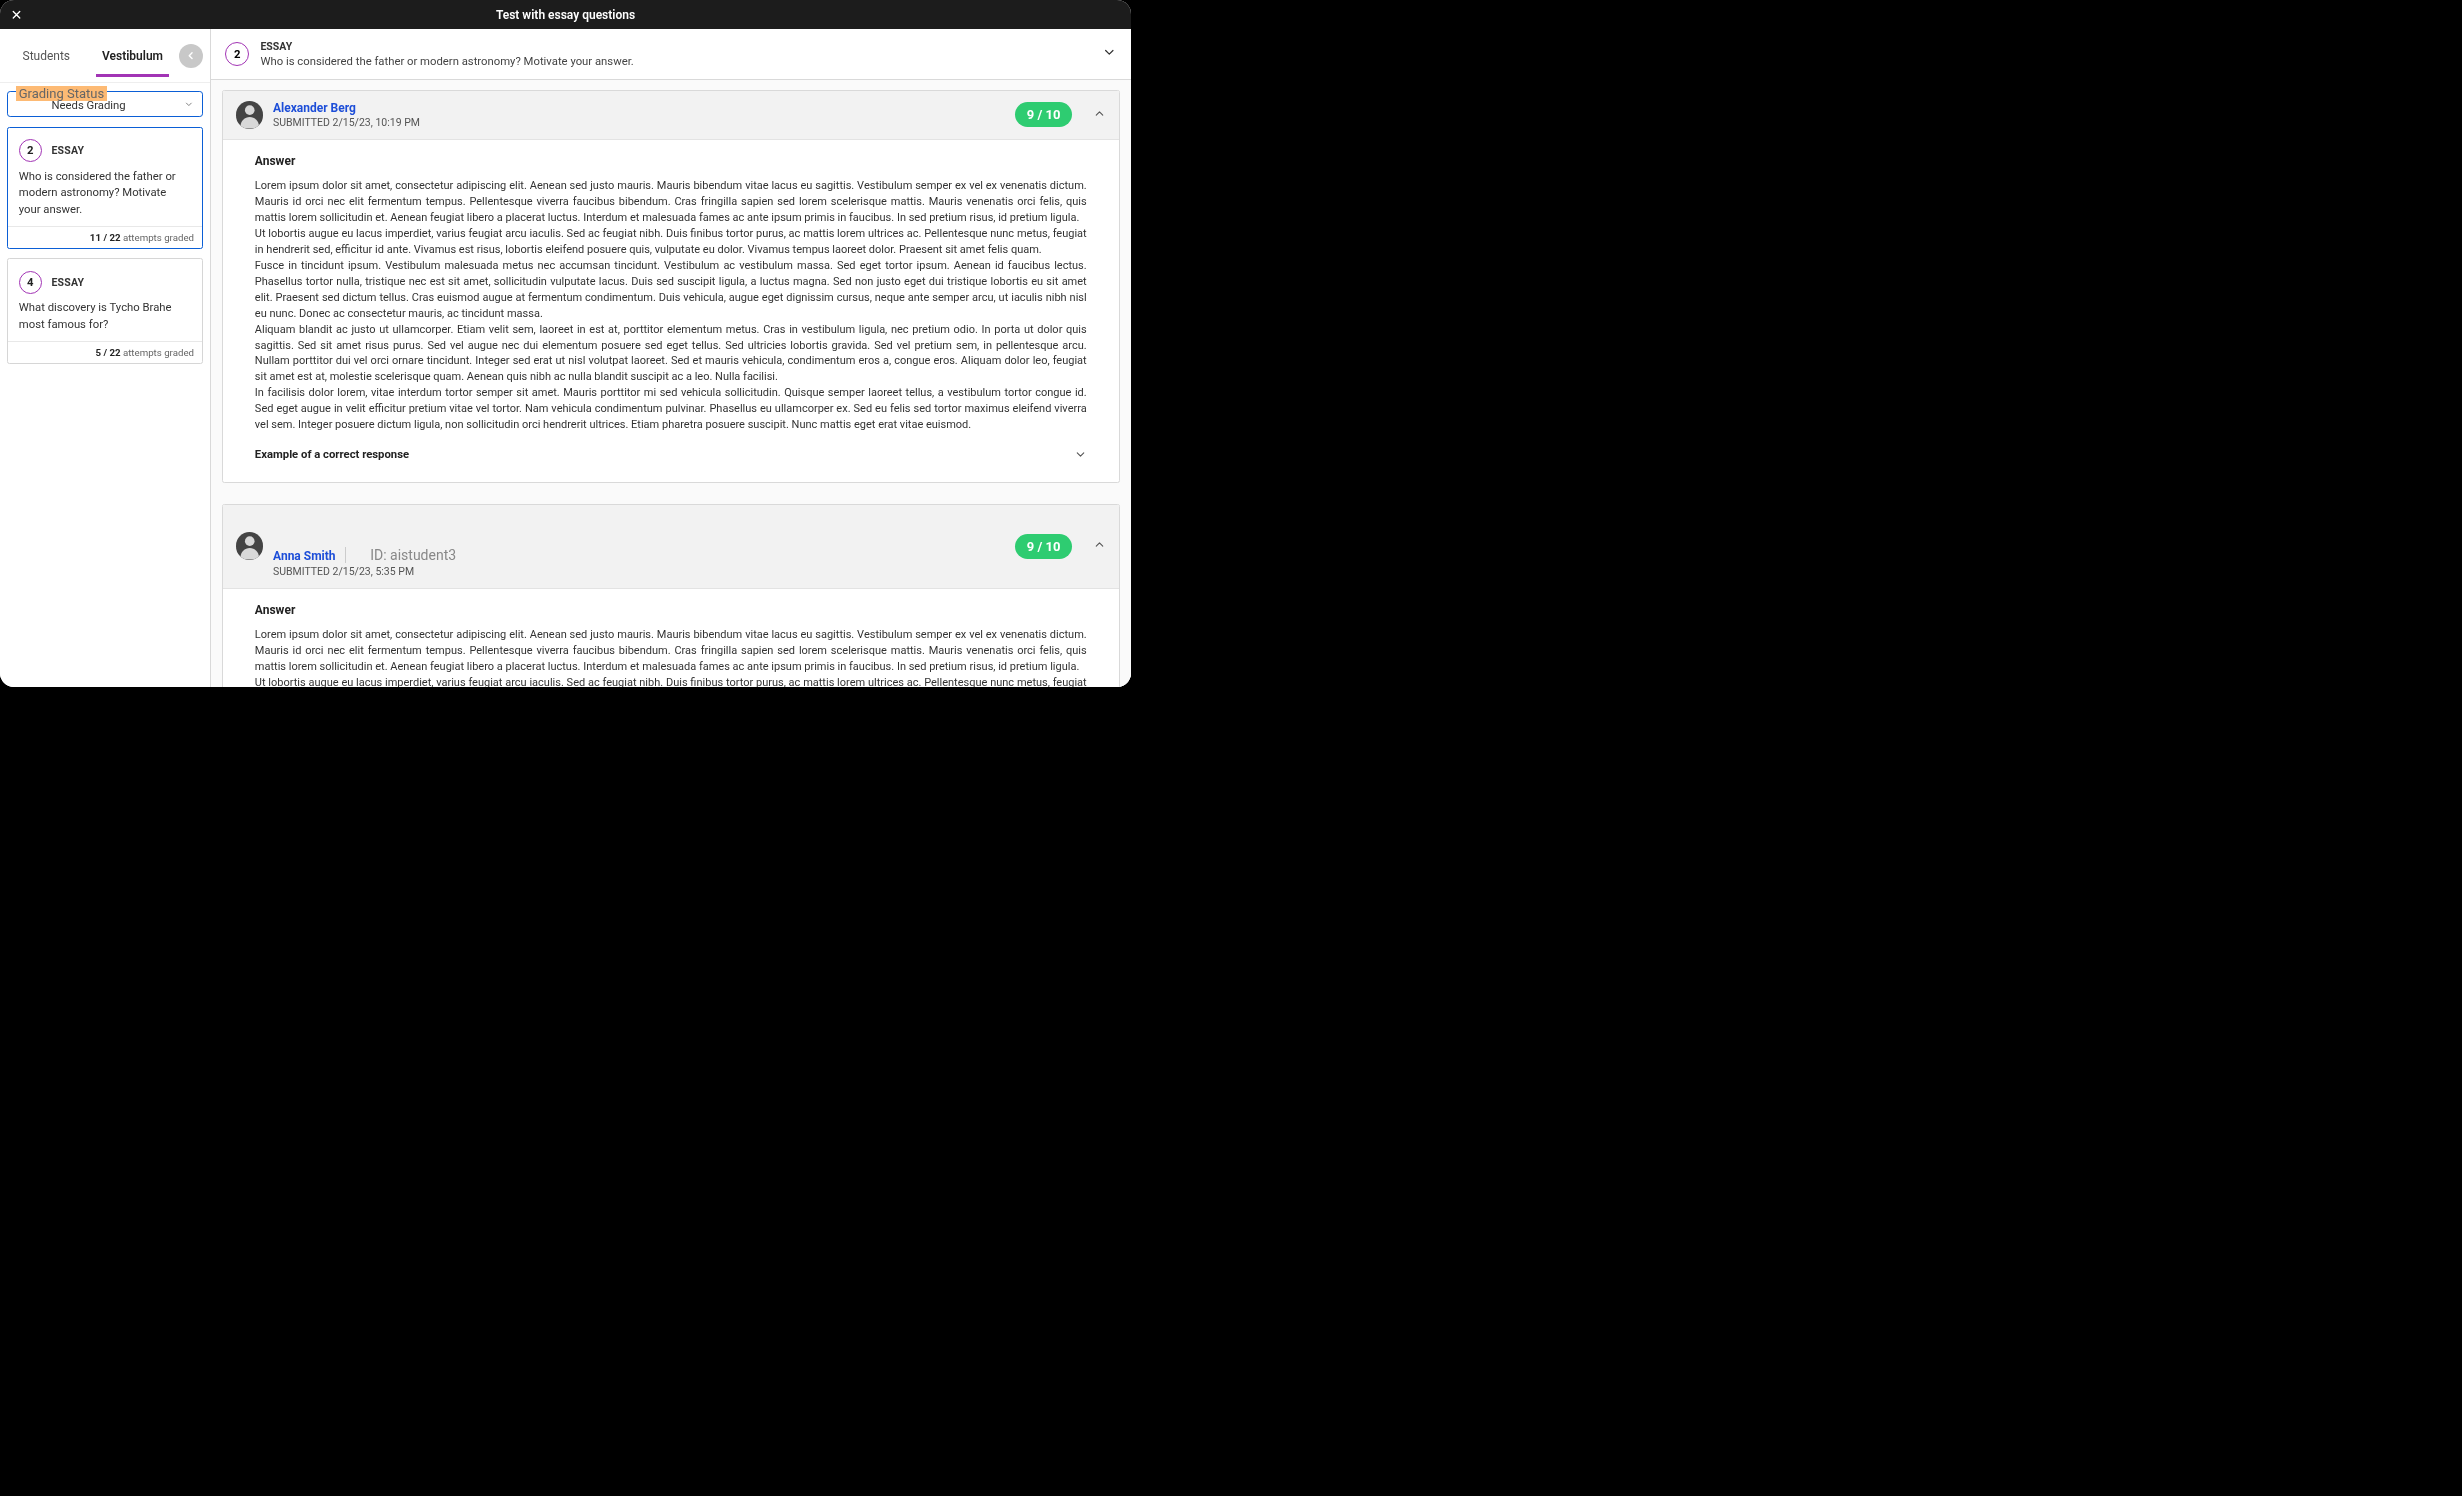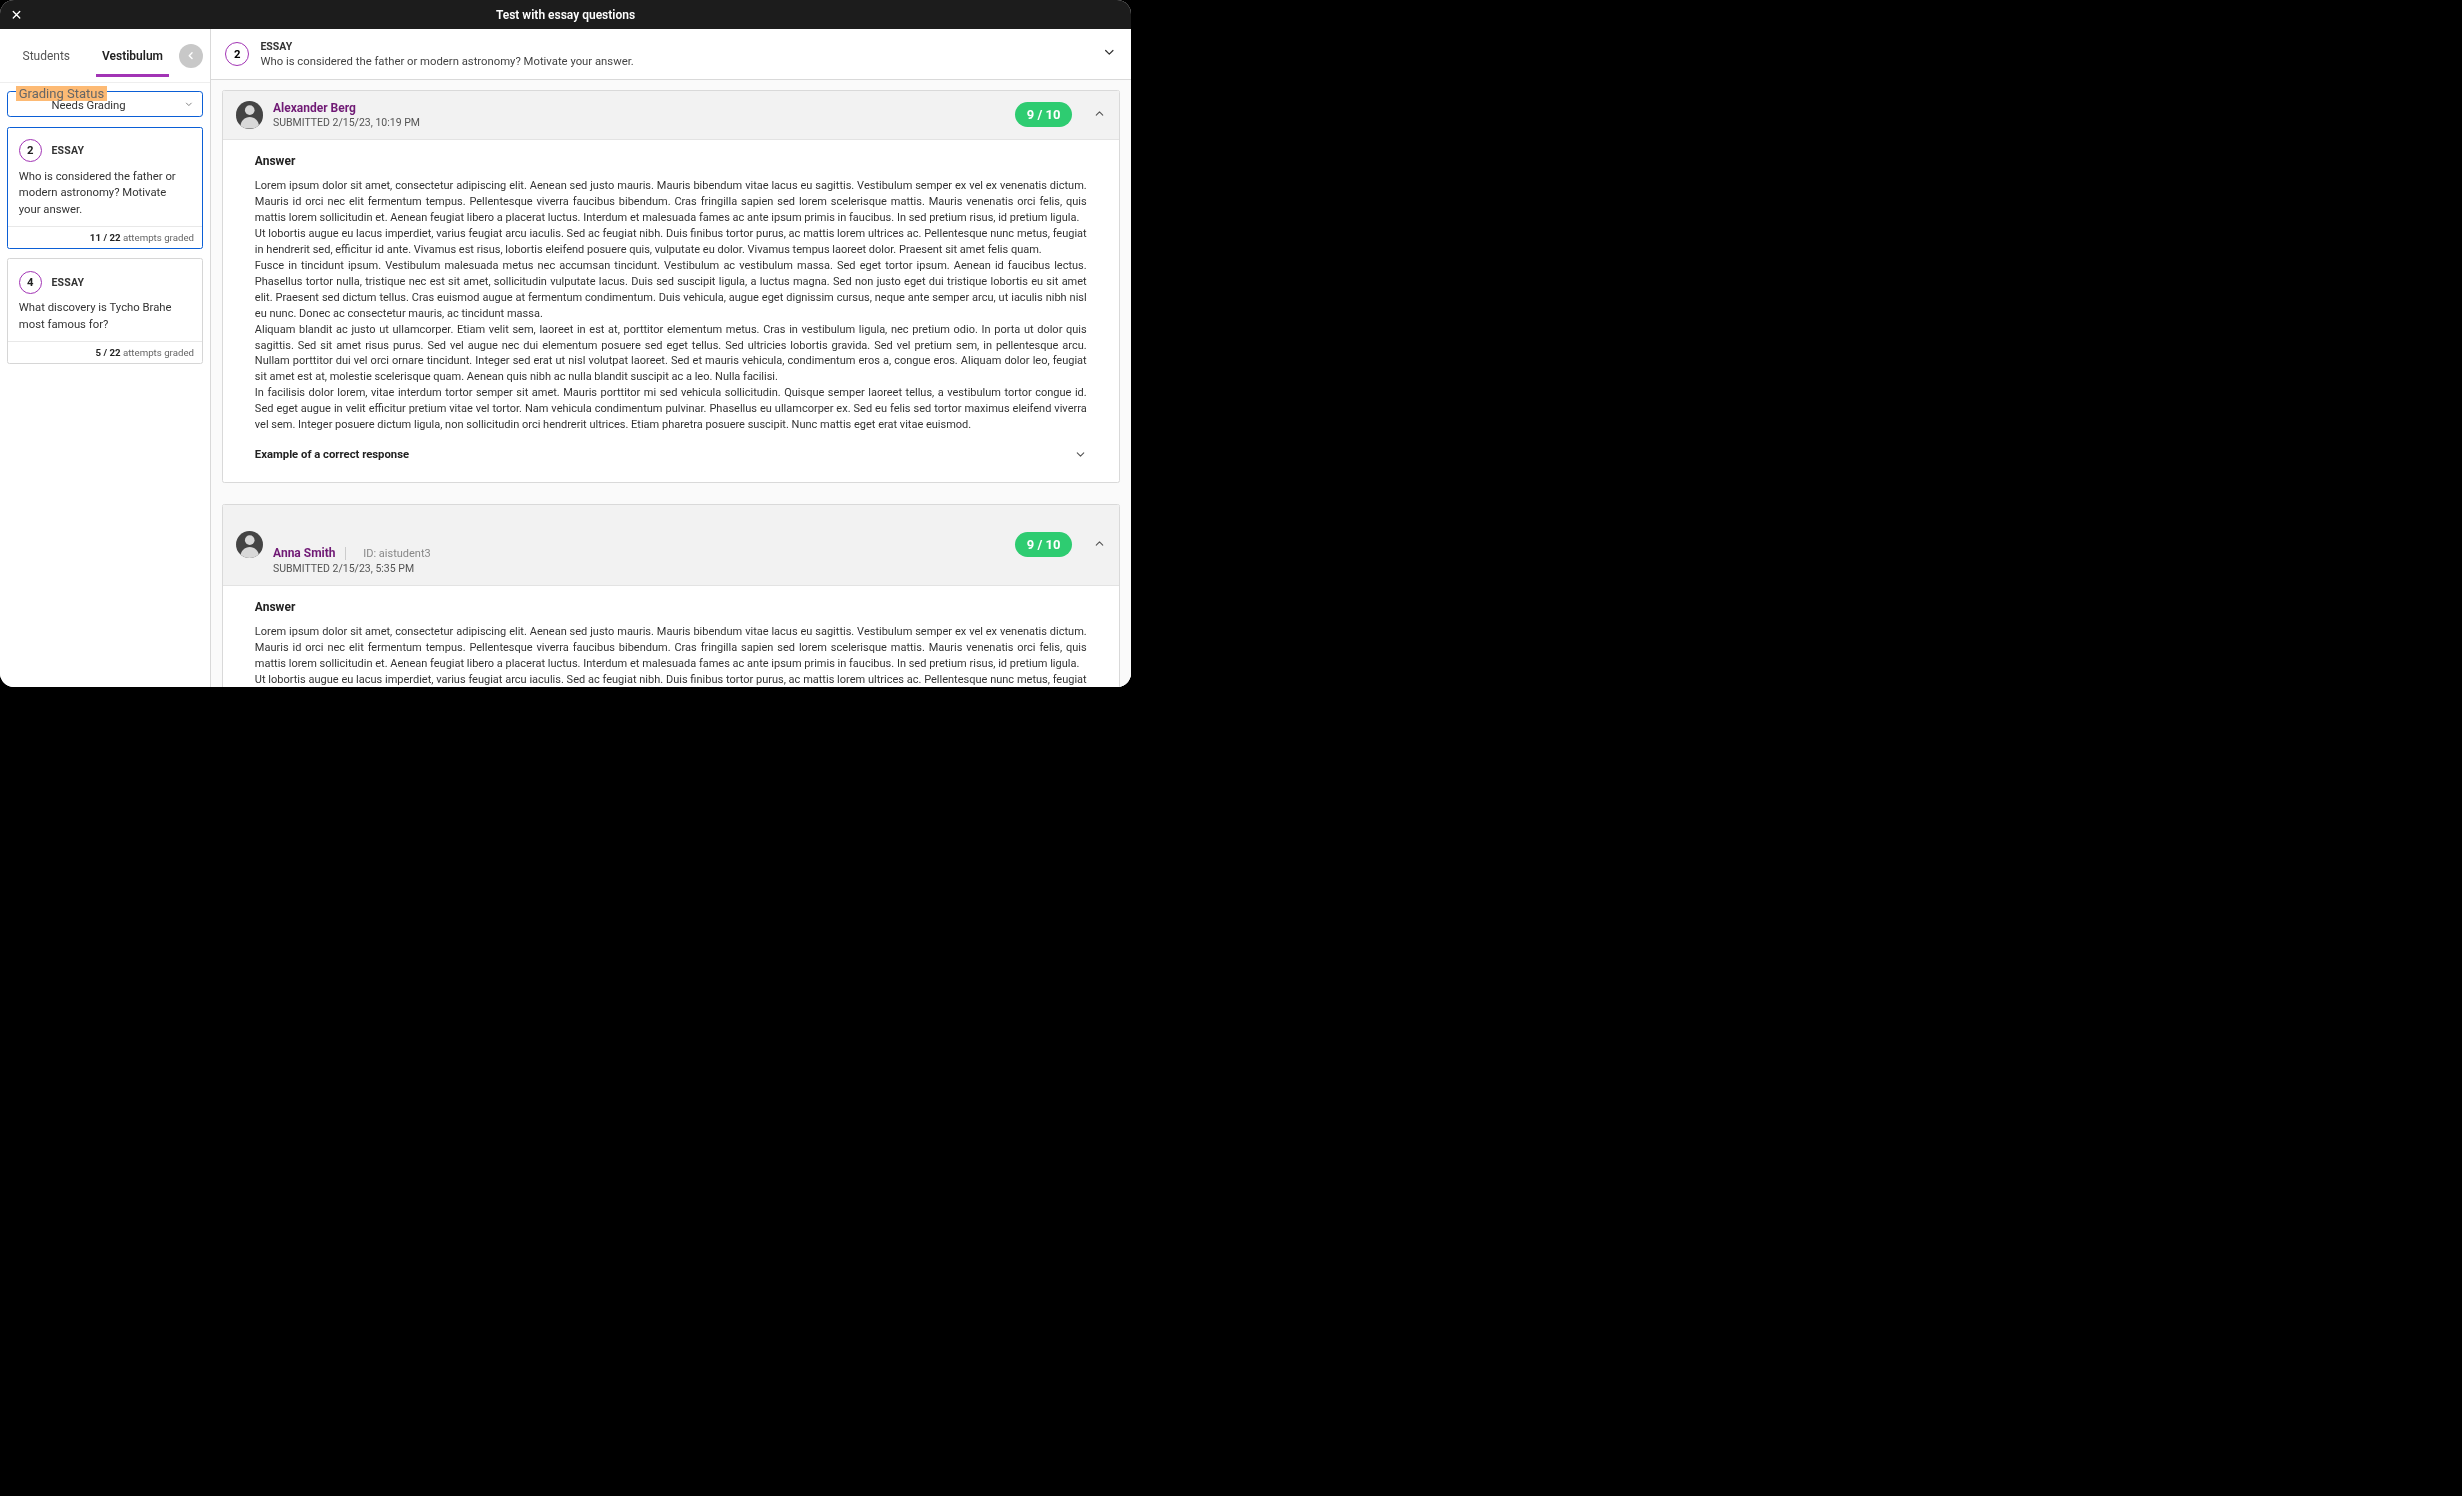--- a/index.html
+++ b/index.html
@@ -48,22 +48,22 @@
     .question-header .qh-caret svg { stroke: #333; width: 14.6px; height: 14.6px; }
 
     .answers { flex: 1 1 auto; overflow-y: auto; padding: 9.7px 11.3px 0; background: #fafafa; }
 
     .submission { border: 0.8px solid #d9d9d9; border-radius: 2.4px; background: #fff; margin-bottom: 21px; }
     .sub-head { display: flex; align-items: center; gap: 9.7px; padding: 9.7px 13px; background: #f2f2f2; border-bottom: 0.8px solid #e3e3e3; }
     .avatar { width: 27.5px; height: 27.5px; border-radius: 50%; background: #444; display: flex; align-items: center; justify-content: center; flex: 0 0 auto; overflow: hidden; }
     .avatar svg { fill: #d8d8d8; }
     .sub-meta { flex: 1; }
     .sub-name-row { display: flex; align-items: baseline; gap: 9.7px; }
-    .sub-name { font-weight: 700; font-size: 12px; color: #701a75; }
-    .sub-id { font-size: 11px; color: #888; border-left: 0.8px solid #ccc; padding-left: 17px; margin-top: 33px; }
+    .sub-name { font-weight: 700; font-size: 12px; color: #1d4ed8; }
+    .sub-id { font-size: 14px; color: #888; border-left: 0.8px solid #ccc; padding-left: 24px; margin-top: 33px; }
     .sub-date { font-size: 10.5px; color: #555; margin-top: 1.6px; }
     .score-chip { background: #2ecc71; color: #fff; font-weight: 700; font-size: 13px; padding: 4.9px 11.3px; border-radius: 809px; }
     .sub-toggle svg { stroke: #555; width: 13px; height: 13px; }
     .sub-toggle { margin-left: 11.3px; cursor: pointer; }
 
     .sub-body { padding: 14.6px 32px 18px; }
     .answer-label { font-weight: 700; font-size: 12px; color: #222; margin-bottom: 9.7px; }
     .answer-text { font-size: 11px; color: #333; line-height: 1.45; text-align: justify; }
     .answer-text p { margin-bottom: 0; }
     .example-row { display: flex; align-items: flex-start; justify-content: space-between; margin-top: 14.6px; cursor: pointer; }

